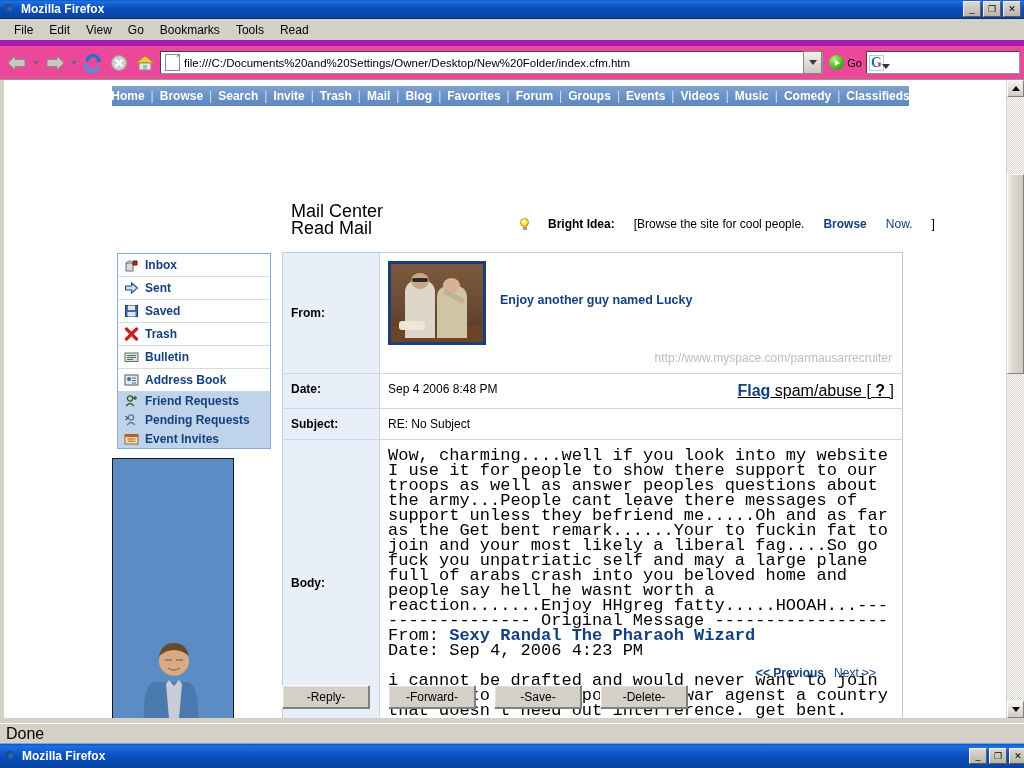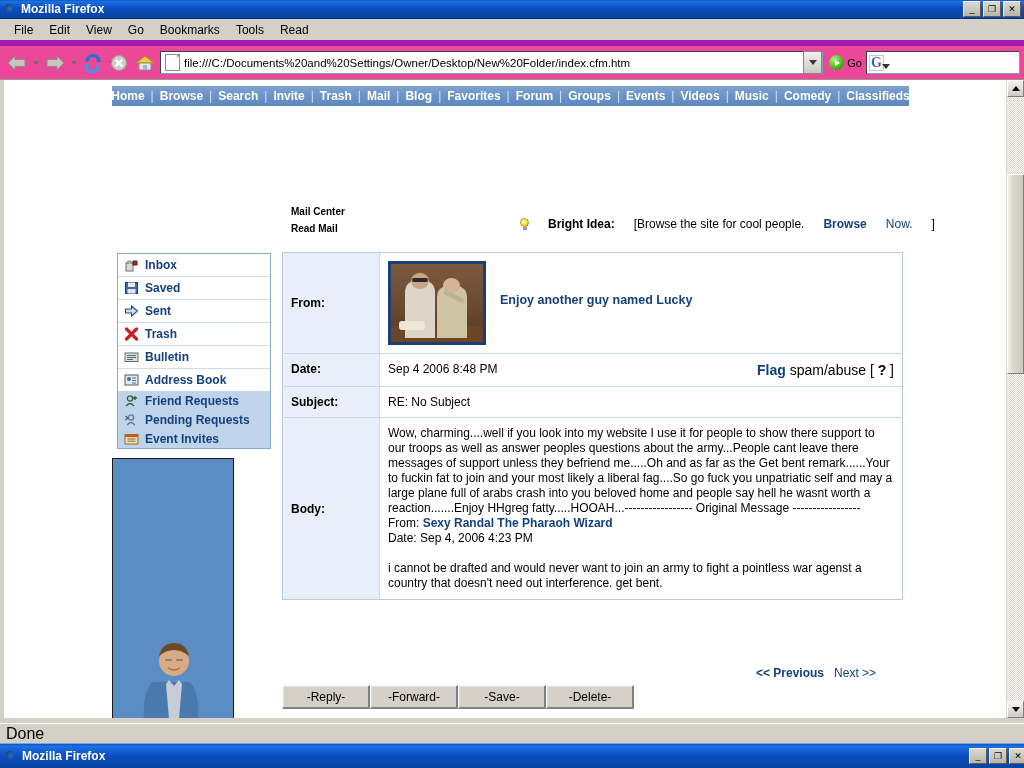--- a/index.html
+++ b/index.html
@@ -114,21 +114,21 @@
     background:linear-gradient(180deg,#7ea3cf 0%,#6b93c6 50%,#5d88bf 100%);
     display:flex;align-items:center;justify-content:center;gap:0;
   }
   .sitenav a{
     color:#ffffff;font-size:12px;font-weight:bold;text-decoration:none;padding:0 6px;
     font-family:"Liberation Sans",sans-serif;
   }
   .sitenav .sep{color:#cfe0f2;font-size:12px;}
 
   
-  .mailcenter{position:absolute;left:287px;top:123px;font-size:10px;font-weight:bold;color:#000;line-height:17px;}
+  .mailcenter{position:absolute;left:287px;top:123px;font-size:18px;font-weight:normal;color:#000;line-height:17px;}
   .brightidea{position:absolute;left:516px;top:137px;font-size:12px;color:#000;display:flex;align-items:center;gap:19px;}
   .bulb{
     width:9px;height:12px;position:relative;display:inline-block;
   }
   .bulb:before{
     content:"";position:absolute;left:0;top:0;width:9px;height:9px;border-radius:50%;
     background:radial-gradient(circle at 35% 30%,#ffffcc 0%,#ffe14d 55%,#d9a400 100%);
     border:1px solid #b98d00;box-sizing:border-box;
   }
   .bulb:after{content:"";position:absolute;left:2.5px;bottom:0;width:4px;height:3px;background:#9b9b9b;}
@@ -183,35 +183,35 @@
   .av-p1g{position:absolute;left:21px;top:14px;width:16px;height:4px;background:#2b2b2b;border-radius:2px;}
   .av-p2{position:absolute;left:46px;top:22px;width:30px;height:52px;background:#cfc5a5;border-radius:10px 10px 0 0;}
   .av-p2h{position:absolute;left:52px;top:14px;width:17px;height:15px;border-radius:50%;background:#d8b292;}
   .av-strap{position:absolute;left:52px;top:30px;width:22px;height:5px;background:#bdb295;transform:rotate(28deg);}
   .av-table{position:absolute;left:0;bottom:0;width:100%;height:16px;background:#6b4526;}
   .av-plate{position:absolute;left:8px;bottom:12px;width:26px;height:9px;background:#efe6d8;border-radius:3px;}
   .sender{color:#14407f;font-size:12.5px;font-weight:bold;text-decoration:none;padding-top:32px;display:inline-block;}
   .watermark{
     text-align:right;color:#bcbcbc;font-size:12px;padding-right:2px;margin-top:6px;
   }
-  .flagwrap{float:right;font-size:14px;}
+  .flagwrap{float:right;font-size:16px;text-decoration:underline;}
   .flaglink{color:#14407f;font-weight:bold;text-decoration:none;}
   .qm{font-weight:bold;}
 
   .bodytext{
-    font-size:12px;line-height:15px;color:#000;white-space:pre-wrap;word-wrap:break-word;
+    font-size:17px;line-height:15px;color:#000;white-space:pre-wrap;word-wrap:break-word;font-family:Liberation Mono, monospace;
   }
   .quoted-from{color:#14407f;font-weight:bold;text-decoration:none;}
 
   
   .pager{position:absolute;left:752px;top:586px;font-size:12px;}
   .pager a{text-decoration:none;color:#14407f;}
   .pg-prev{font-weight:bold;}
   .pg-next{font-weight:normal;}
-  .btnrow{position:absolute;left:278px;top:605px;display:flex;}
+  .btnrow{position:absolute;left:278px;top:605px;display:flex;gap:18px;}
   .btn{
     min-width:66px;height:22px;padding:0 10px;
     background:#d4d0c8;
     border:1px solid #000;
     border-top-color:#ffffff;border-left-color:#ffffff;
     border-right-color:#808080;border-bottom-color:#808080;
     box-shadow:inset -1px -1px 0 #808080, inset 1px 1px 0 #dfdfdf;
     font-size:12px;font-family:"Liberation Sans",sans-serif;color:#000;
     display:flex;align-items:center;justify-content:center;
   }
@@ -388,34 +388,34 @@
                 <path d="M2 5 h7 v8 h-7z" fill="#d9d9d9" stroke="#6a6a6a"></path>
                 <path d="M9 3 h4 v4 h-4z" fill="#b02b2b" stroke="#6a1111"></path>
                 <path d="M2 5 q3.5 -4 7 0" fill="none" stroke="#6a6a6a"></path>
               </svg>
           </span>
           <span class="lbl">Inbox</span>
         </div>
         <div class="sb-row">
           <span class="sb-ico">
             <svg width="15" height="14" viewBox="0 0 15 14">
+                <path d="M1.5 5 h6 v-3 l6 5 l-6 5 v-3 h-6 z" fill="#cfe0f2" stroke="#1d4f8c" stroke-width="1.1"></path>
+              </svg>
+          </span>
+          <span class="lbl">Sent</span>
+        </div>
+        <div class="sb-row">
+          <span class="sb-ico">
+            <svg width="15" height="14" viewBox="0 0 15 14">
                 <rect x="1.5" y="1.5" width="12" height="11" fill="#3c6ea5" stroke="#1f3f66"></rect>
                 <rect x="4" y="1.5" width="7" height="4.5" fill="#e8e8e8"></rect>
                 <rect x="3.5" y="8" width="8" height="4.5" fill="#dfe6ef"></rect>
               </svg>
           </span>
           <span class="lbl">Saved</span>
-        </div>
-        <div class="sb-row">
-          <span class="sb-ico">
-            <svg width="15" height="14" viewBox="0 0 15 14">
-                <path d="M1.5 5 h6 v-3 l6 5 l-6 5 v-3 h-6 z" fill="#cfe0f2" stroke="#1d4f8c" stroke-width="1.1"></path>
-              </svg>
-          </span>
-          <span class="lbl">Sent</span>
         </div>
         <div class="sb-row">
           <span class="sb-ico">
             <svg width="15" height="14" viewBox="0 0 15 14">
                 <path d="M2.5 2 L12.5 12 M12.5 2 L2.5 12" stroke="#cc1f1f" stroke-width="3.2" stroke-linecap="round"></path>
               </svg>
           </span>
           <span class="lbl">Trash</span>
         </div>
         <div class="sb-row">
@@ -494,20 +494,21 @@
                 <span class="av-p1"></span>
                   <span class="av-p1h"></span>
                   <span class="av-p1g"></span>
                 <span class="av-p2"></span>
                   <span class="av-p2h"></span>
                   <span class="av-strap"></span>
                 <span class="av-plate"></span>
               </div>
               <a class="sender">Enjoy another guy named Lucky</a>
             </div>
+            <div class="watermark">http://www.myspace.com/parmausarrecruiter</div>
           </div>
         </div>
 
         <div class="row">
           <div class="cell-label">Date:</div>
           <div class="cell-val">
             <span class="flagwrap"><a class="flaglink">Flag</a><span> spam/abuse [ </span><a class="qm">?</a><span> ]</span></span>
             <span>Sep 4 2006 8:48 PM</span>
           </div>
         </div>

